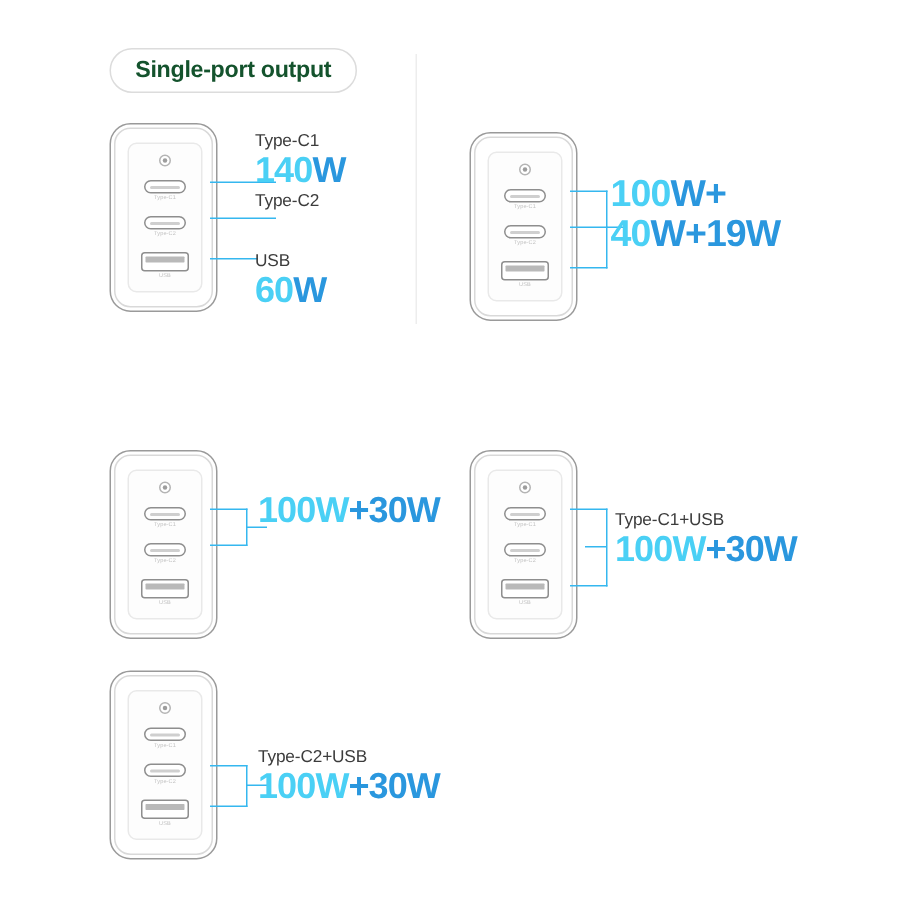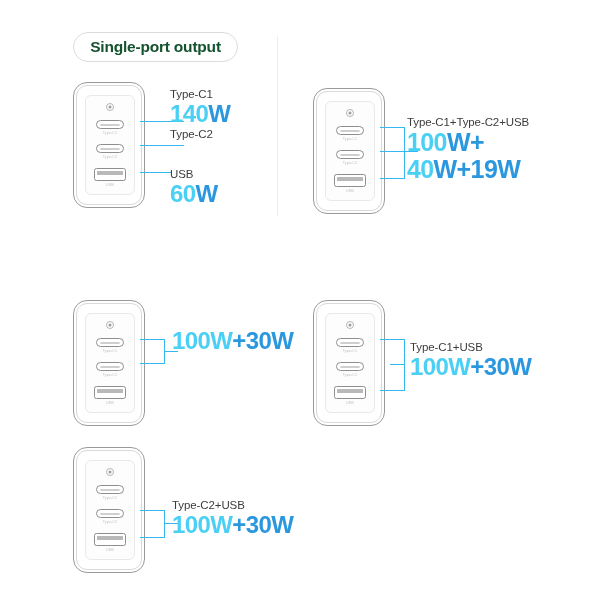--- a/index.html
+++ b/index.html
@@ -219,21 +219,20 @@
     </div>
   </div>
 
   <div class="conn conn-h" style="left:380px; top:127px; width:25px;"></div>
   <div class="conn conn-h" style="left:380px; top:151px; width:25px;"></div>
   <div class="conn conn-h" style="left:380px; top:178px; width:25px;"></div>
   <div class="conn conn-v" style="left:404px; top:127px; height:52px;"></div>
   <div class="conn conn-h" style="left:404px; top:151px; width:14px;"></div>
 
   <div class="txt-block" style="left:407px; top:116px;">
-    <div class="txt-title">Type-C1+Type-C2+USB</div>
     <div class="txt-watt small">
       <span class="cy">100</span><span class="bl">W+</span>
     </div>
     <div class="txt-watt small">
       <span class="cy">40</span><span class="bl">W+</span><span class="bl">19</span><span class="bl">W</span>
     </div>
   </div>
 
 
   <div class="charger" style="left:73px; top:300px;">

